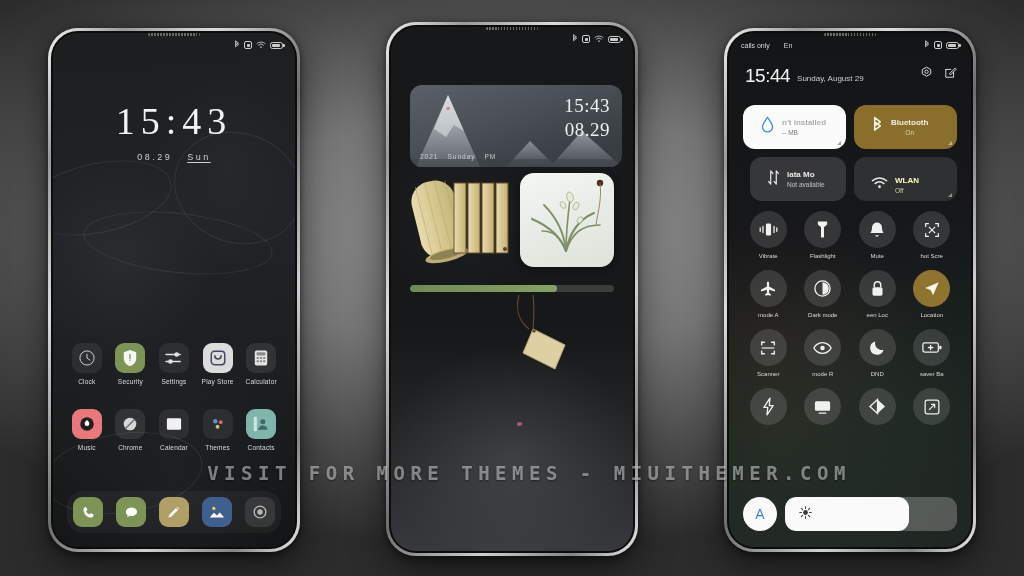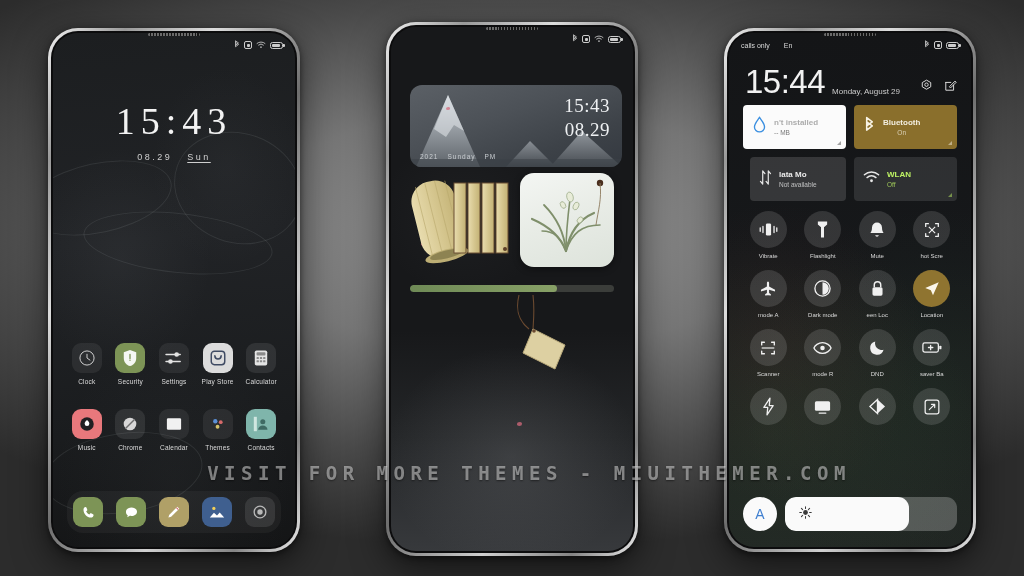--- a/index.html
+++ b/index.html
@@ -86,35 +86,35 @@
   .wdgScroll{ position:absolute; left:19px; top:148px; width:104px; height:92px; z-index:5; }
   .wdgArt{ position:absolute; right:19px; top:146px; width:94px; height:94px; border-radius:14px; z-index:5; overflow:hidden;
      background:linear-gradient(160deg,#f4f6f3 0%,#e8ece6 48%,#dde3db 100%); box-shadow:0 2px 7px rgba(0,0,0,.4);}
   .bar{ position:absolute; left:19px; right:19px; top:258px; height:7px; border-radius:4px; background:#3b3d3a; z-index:5; overflow:hidden;}
   .bar i{ display:block; height:100%; width:72%; background:linear-gradient(90deg,#6f8a56,#87a066); border-radius:4px;}
   .tag{ position:absolute; left:112px; top:268px; z-index:5; }
 
   
   .cc{ position:absolute; inset:0; z-index:5; }
   .cchead{ position:absolute; top:32px; left:16px; right:14px; display:flex; align-items:flex-end; }
-  .cctime{ font-size:33px; color:#f2f2f2; font-weight:300; letter-spacing:-.5px; line-height:1;}
+  .cctime{ font-size:19px; color:#f2f2f2; font-weight:300; letter-spacing:-.5px; line-height:1;}
   .ccdate{ font-size:8px; color:#cdcdcd; margin-left:7px; margin-bottom:2px;}
   .ccacts{ margin-left:auto; display:flex; gap:11px; margin-bottom:2px;}
 
   .bigtiles{ position:absolute; top:72px; left:14px; right:14px; display:grid; grid-template-columns:1fr 1fr; gap:8px;}
-  .bt{ height:44px; border-radius:4px; padding:7px 9px; display:flex; align-items:center; gap:7px; position:relative; overflow:hidden;}
+  .bt{ height:44px; border-radius:12px; padding:7px 17px; display:flex; align-items:center; gap:7px; position:relative; overflow:hidden;}
   .bt .btx{ display:flex; flex-direction:column; gap:2px; min-width:0;}
   .bt .bl{ font-size:8px; font-weight:600; white-space:nowrap;}
   .bt .bs{ font-size:6.5px; opacity:.75; white-space:nowrap;}
   .bt .corner{ position:absolute; right:5px; bottom:4px; width:0; height:0;
      border-left:4px solid transparent; border-bottom:4px solid currentColor; opacity:.5;}
   .bt-white{ background:#fbfbfb; color:#4a4a4a;}
   .bt-gold{ background:#8a6f2c; color:#f3eee0;text-align:center;}
   .bt-grey{ background:rgba(255,255,255,.14); color:#eaeaea;margin-left:7px;}
-  .bt-grey2{ background:rgba(255,255,255,.11); color:#bef264;}
+  .bt-grey2{ background:rgba(255,255,255,.11); color:#fef9c3;align-items:flex-end;}
 
   .toggles{ position:absolute; top:178px; left:12px; right:12px; display:grid; grid-template-columns:repeat(4,1fr); row-gap:11px;}
   .tg{ display:flex; flex-direction:column; align-items:center; gap:5px;}
   .tcirc{ width:37px; height:37px; border-radius:50%; background:rgba(255,255,255,.13);
      display:flex; align-items:center; justify-content:center;}
   .tcirc.on{ background:#8f7430; }
   .tlabel{ font-size:6px; color:#dadada; white-space:nowrap; }
 
   .brightrow{ position:absolute; left:14px; right:14px; bottom:16px; display:flex; align-items:center; gap:8px; }
   .autoA{ width:34px; height:34px; border-radius:50%; background:#fafafa; display:flex; align-items:center; justify-content:center;
@@ -452,21 +452,21 @@
             <span class="sq"></span>
             <span class="batt">
                 <i></i>
               </span>
           </div>
         </div>
 
         <div class="cc">
           <div class="cchead">
             <div class="cctime">15:44</div>
-            <div class="ccdate">Monday, August 29</div>
+            <div class="ccdate">Sunday, August 29</div>
             <div class="ccacts">
               <span>
                 <svg width="13" height="13" viewBox="0 0 16 16">
                     <path d="M8 1.4l5.2 3v5.2L8 12.6 2.8 9.6V4.4z" fill="none" stroke="#dcdcdc" stroke-width="1.2"></path>
                     <circle cx="8" cy="7" r="2.1" fill="none" stroke="#dcdcdc" stroke-width="1.2"></circle>
                   </svg>
               </span>
               <span>
                 <svg width="13" height="13" viewBox="0 0 16 16">
                     <path d="M2.2 4.2h6.2M2.2 4.2v9.6h9.6V7.6" fill="none" stroke="#dcdcdc" stroke-width="1.2" stroke-linecap="round"></path>

